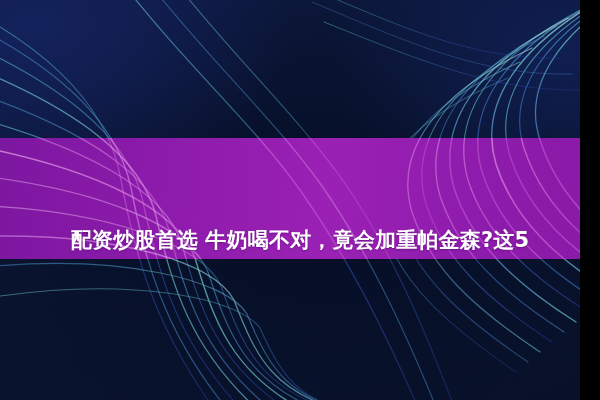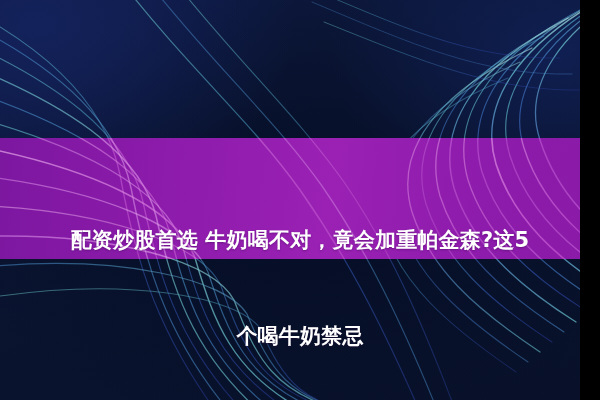--- a/index.html
+++ b/index.html
@@ -177,16 +177,15 @@
         <path d="M 568,18  C 476,66 436,124 454,188 C 472,244 516,284 576,322" stroke="url(#pgB)" stroke-width="1.5" opacity="0.6"></path>
         <path d="M 556,26  C 462,74 422,132 440,196 C 458,252 502,292 564,332" stroke="url(#pgA)" stroke-width="1.35" opacity="0.5"></path>
         <path d="M 544,36  C 448,84 408,142 426,204 C 444,260 488,300 552,342" stroke="url(#pgB)" stroke-width="1.25" opacity="0.45"></path>
         <path d="M 532,48  C 434,94 394,152 412,212 C 430,268 474,308 540,352" stroke="url(#pgA)" stroke-width="1.3" opacity="0.48"></path>
       </g>
     </svg>
   </div>
 
   <div class="headline" id="headlineBox" style="top: 160px;">
     <span class="ln">配资炒股首选 牛奶喝不对，竟会加重帕金森?这5</span>
-    <span class="ln">个喝牛奶禁忌</span>
   </div>
 
 </div>
 
 </body></html>

